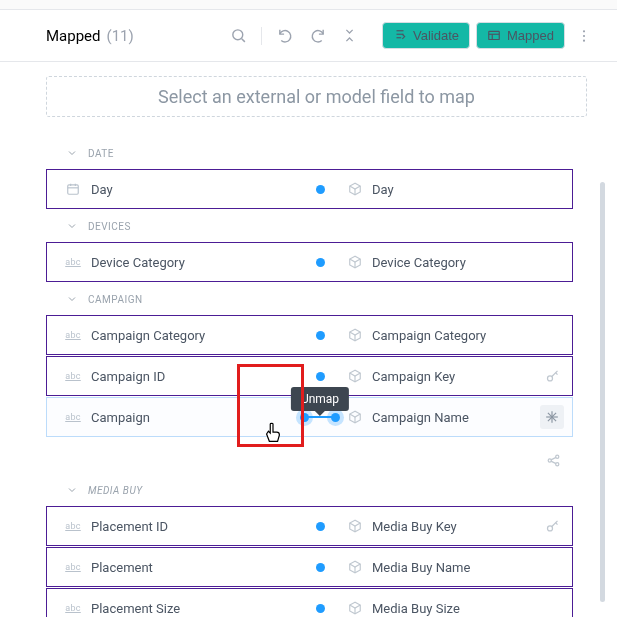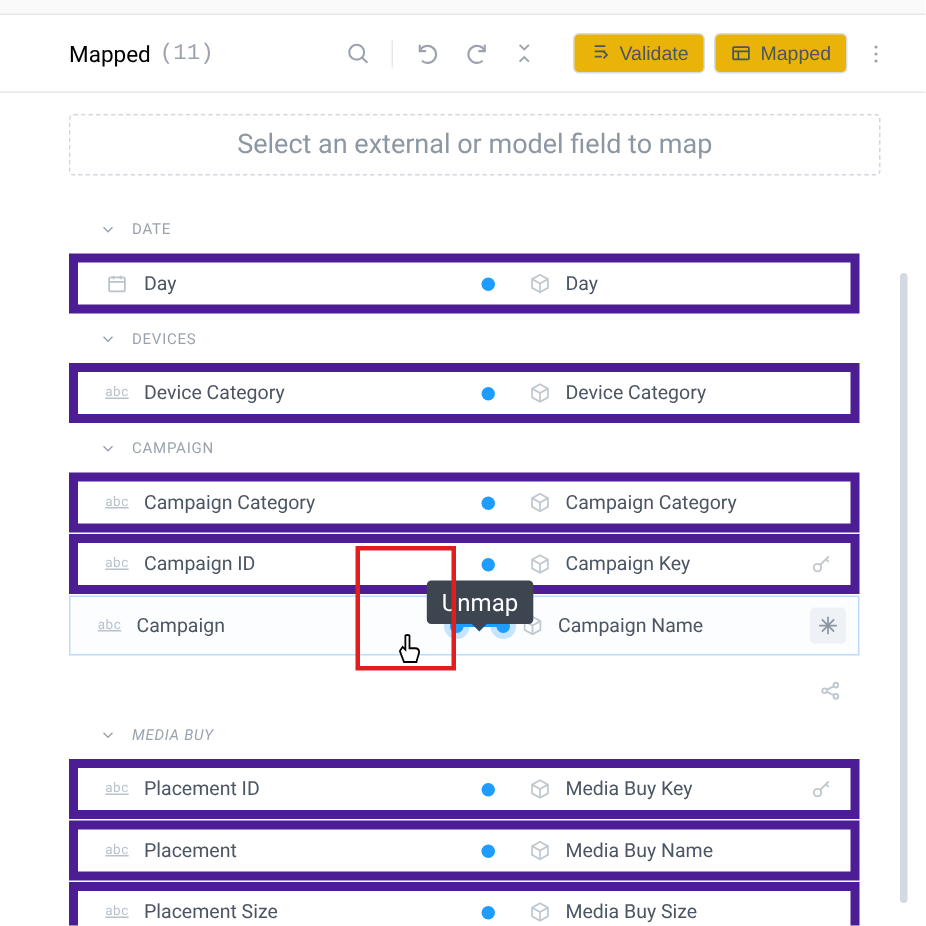--- a/index.html
+++ b/index.html
@@ -17,35 +17,35 @@
     border-bottom: 1px solid #e5e7eb;
     background: #fafafa;
   }
   .header {
     display: flex;
     align-items: center;
     padding: 12px 20px 12px 46px;
     border-bottom: 1px solid #e5e7eb;
   }
   .header-title { font-size: 15px; color: #000000; }
-  .header-count { color: #9ca3af; margin-left: 6px; font-size: 15px; font-family: Liberation Mono, monospace; }
+  .header-count { color: #9ca3af; margin-left: 6px; font-size: 15px; }
   .header-spacer { flex: 1; }
   .header-icons { display: flex; align-items: center; gap: 6px; }
   .icon-btn {
     width: 26px; height: 26px;
     display: inline-flex; align-items: center; justify-content: center;
     color: #9ca3af;
     cursor: pointer;
     border-radius: 3px;
   }
   .vsep { width: 1px; height: 18px; background: #e5e7eb; margin: 0 4px; }
   .pill-btn {
     display: inline-flex; align-items: center; gap: 6px;
     border: 1px solid #d8dde3;
-    background: #eab308;
+    background: #14b8a6;
     color: #4b5563;
     padding: 5px 10px;
     border-radius: 4px;
     font-size: 13px;
     cursor: pointer;
   }
   .content {
     padding: 14px 30px 0 46px;
     position: relative;
     height: calc(617px - 10px - 51px);
@@ -66,21 +66,21 @@
   .section-header {
     display: flex; align-items: center; gap: 10px;
     color: #9aa3ad;
     font-size: 10px;
     letter-spacing: 0.5px;
     padding: 10px 6px 10px 20px;
     cursor: pointer;
   }
   .row {
     display: flex; align-items: center;
-    border: 6px solid #4c1d95;
+    border: 1px solid #4c1d95;
     background: #fff;
     margin-bottom: 1px;
     height: 40px;
     padding-right: 8px;
     position: relative;
   }
   .row.selected {
     border: 1px solid #bcdcfb;
     background: #fcfdff;
   }
@@ -125,21 +125,21 @@
   }
   .row-action.boxed { background:#eef1f5; }
   .section-action-row {
     display:flex; justify-content:flex-end;
     padding: 10px 8px 10px 0;
   }
   .tooltip {
     position: absolute;
     background: #3d4650;
     color: #fff;
-    font-size: 16px;
+    font-size: 12px;
     padding: 5px 10px;
     border-radius: 3px;
     top: -30px;
     left: 50%; transform: translateX(-50%);
     white-space: nowrap;
     z-index: 5;
   }
   .tooltip::after {
     content:"";
     position:absolute;

